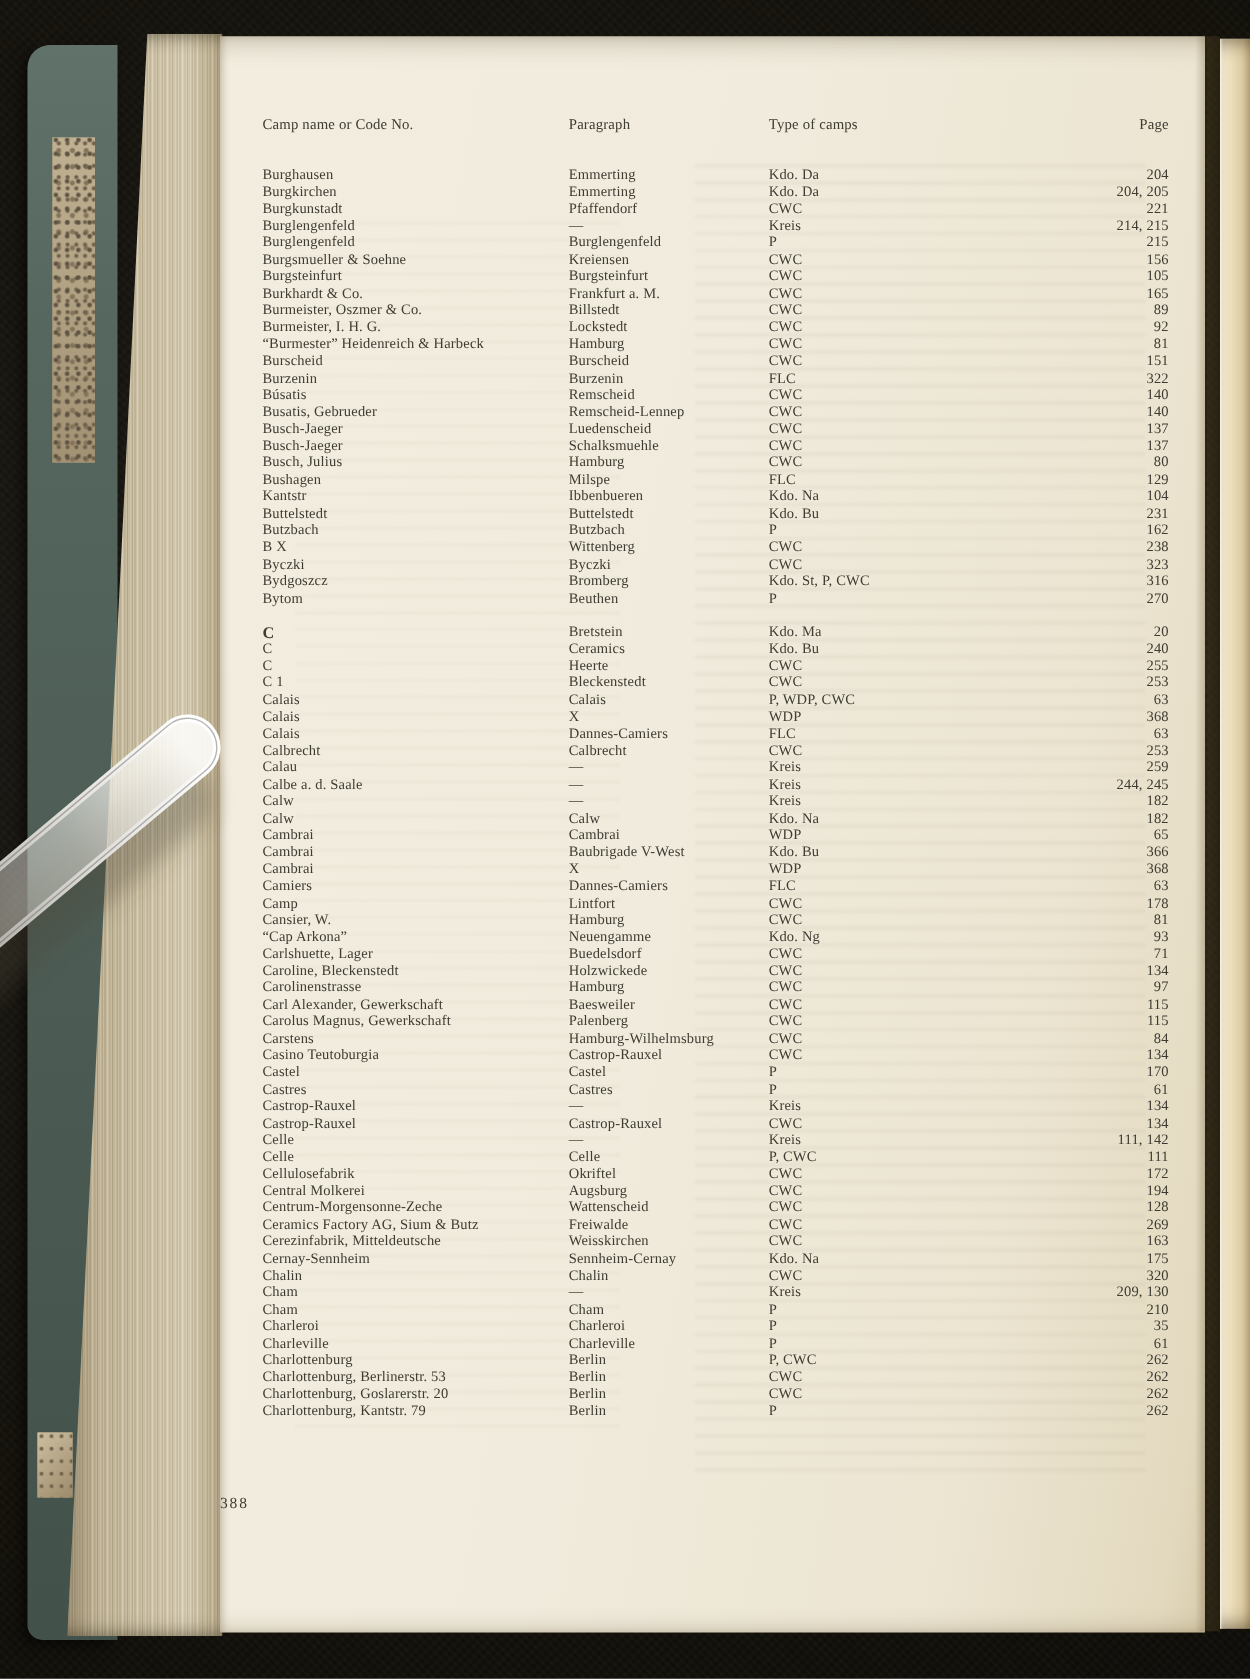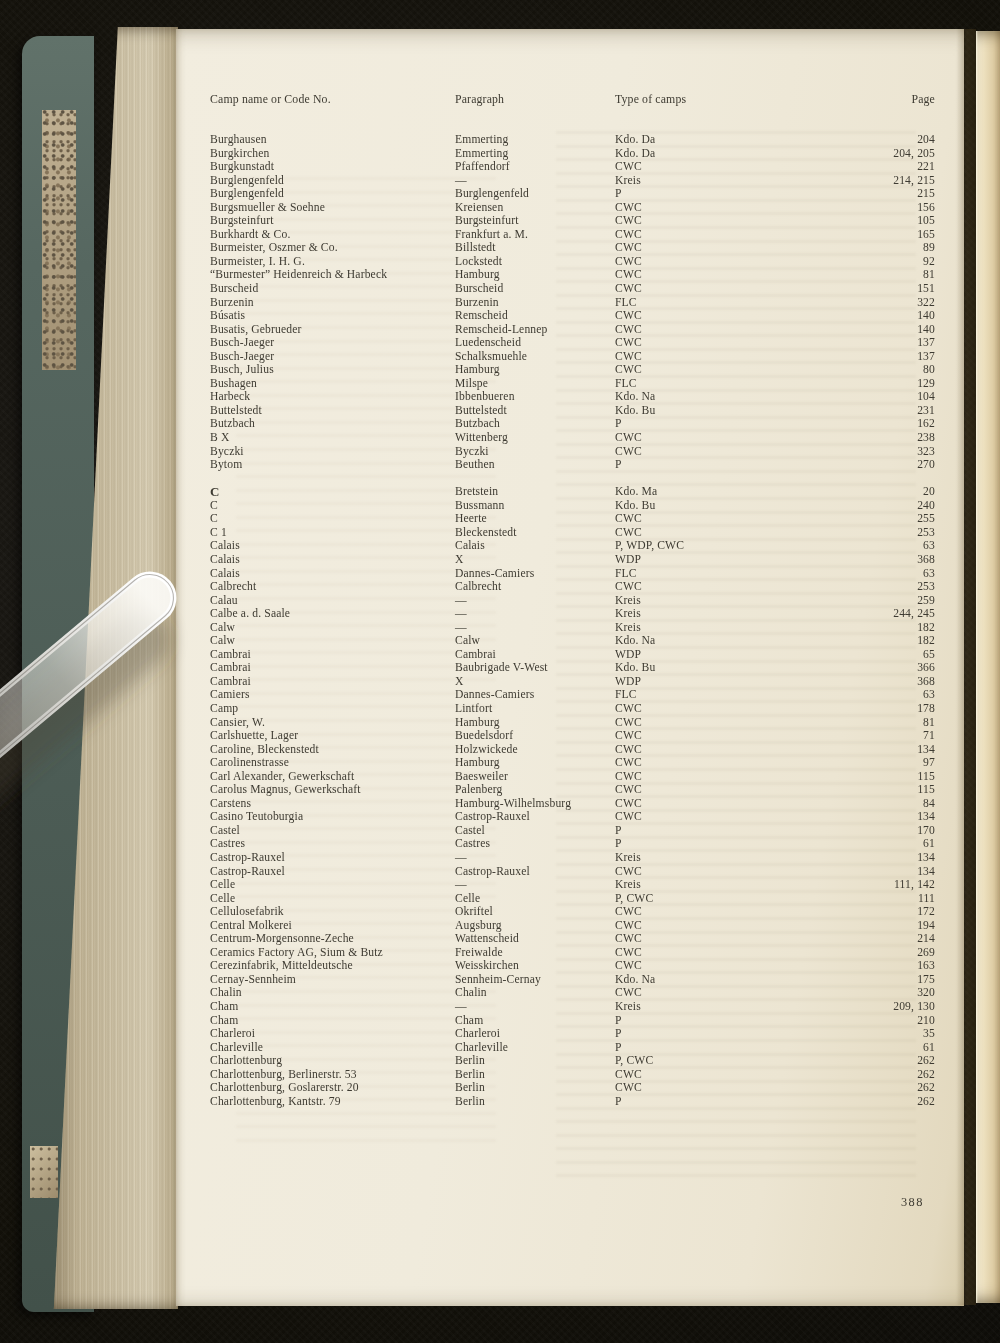--- a/index.html
+++ b/index.html
@@ -81,21 +81,21 @@
   .hdr{position:absolute;left:0;top:64px;width:100%;height:14px;font-size:11.8px;}
   .hdr span, .row span{position:absolute;top:0;white-space:nowrap;}
   .c1{left:34px;}
   .c2{left:279px;}
   .c3{left:439px;}
   .c4{right:29px;}
   .rows{position:absolute;left:0;top:104px;width:100%;}
   .row{position:relative;height:13.55px;}
   .gap{height:13.55px;}
   .lead{font-weight:bold;font-size:13px;letter-spacing:.4px;}
-  .folio{position:absolute;left:0;right:40px;top:1167px;text-align:right;font-size:12.4px;letter-spacing:1.5px;}
+  .folio{position:absolute;left:0;right:40px;top:1167px;text-align:left;font-size:12.4px;letter-spacing:1.5px;}
 
   
   .gutter{
     position:absolute;left:956px;top:29px;width:20px;height:1276px;z-index:5;
     background:linear-gradient(to right, rgba(100,82,45,0) 0%, rgba(96,78,42,.34) 55%, rgba(52,42,20,.62) 100%);
   }
   .facing{
     position:absolute;left:976px;top:31px;width:24px;height:1272px;z-index:5;
     background:linear-gradient(to right, #f5ecd2 0%, #ecdfbd 35%, #ddcba2 75%, #bfa97e 100%);
     box-shadow:inset 2px 0 2px -1px rgba(255,252,235,.8), inset 0 14px 16px -12px rgba(50,38,15,.6), inset 0 -14px 16px -12px rgba(50,38,15,.6);
@@ -235,21 +235,21 @@
     <span class="c3">CWC</span>
     <span class="c4">80</span>
   </div>
             <div class="row">
     <span class="c1">Bushagen</span>
     <span class="c2">Milspe</span>
     <span class="c3">FLC</span>
     <span class="c4">129</span>
   </div>
             <div class="row">
-    <span class="c1">Harbeck</span>
+    <span class="c1">Kantstr</span>
     <span class="c2">Ibbenbueren</span>
     <span class="c3">Kdo. Na</span>
     <span class="c4">104</span>
   </div>
             <div class="row">
     <span class="c1">Buttelstedt</span>
     <span class="c2">Buttelstedt</span>
     <span class="c3">Kdo. Bu</span>
     <span class="c4">231</span>
   </div>
@@ -265,37 +265,43 @@
     <span class="c3">CWC</span>
     <span class="c4">238</span>
   </div>
             <div class="row">
     <span class="c1">Byczki</span>
     <span class="c2">Byczki</span>
     <span class="c3">CWC</span>
     <span class="c4">323</span>
   </div>
             <div class="row">
+    <span class="c1">Bydgoszcz</span>
+    <span class="c2">Bromberg</span>
+    <span class="c3">Kdo. St, P, CWC</span>
+    <span class="c4">316</span>
+  </div>
+            <div class="row">
     <span class="c1">Bytom</span>
     <span class="c2">Beuthen</span>
     <span class="c3">P</span>
     <span class="c4">270</span>
   </div>
           </div>
         <div class="gap"></div>
         <div>
             <div class="row">
     <span class="c1 lead">C</span>
     <span class="c2">Bretstein</span>
     <span class="c3">Kdo. Ma</span>
     <span class="c4">20</span>
   </div>
             <div class="row">
     <span class="c1">C</span>
-    <span class="c2">Bussmann</span>
+    <span class="c2">Ceramics</span>
     <span class="c3">Kdo. Bu</span>
     <span class="c4">240</span>
   </div>
             <div class="row">
     <span class="c1">C</span>
     <span class="c2">Heerte</span>
     <span class="c3">CWC</span>
     <span class="c4">255</span>
   </div>
             <div class="row">
@@ -382,20 +388,26 @@
     <span class="c3">CWC</span>
     <span class="c4">178</span>
   </div>
             <div class="row">
     <span class="c1">Cansier, W.</span>
     <span class="c2">Hamburg</span>
     <span class="c3">CWC</span>
     <span class="c4">81</span>
   </div>
             <div class="row">
+    <span class="c1">“Cap Arkona”</span>
+    <span class="c2">Neuengamme</span>
+    <span class="c3">Kdo. Ng</span>
+    <span class="c4">93</span>
+  </div>
+            <div class="row">
     <span class="c1">Carlshuette, Lager</span>
     <span class="c2">Buedelsdorf</span>
     <span class="c3">CWC</span>
     <span class="c4">71</span>
   </div>
             <div class="row">
     <span class="c1">Caroline, Bleckenstedt</span>
     <span class="c2">Holzwickede</span>
     <span class="c3">CWC</span>
     <span class="c4">134</span>
@@ -475,21 +487,21 @@
             <div class="row">
     <span class="c1">Central Molkerei</span>
     <span class="c2">Augsburg</span>
     <span class="c3">CWC</span>
     <span class="c4">194</span>
   </div>
             <div class="row">
     <span class="c1">Centrum-Morgensonne-Zeche</span>
     <span class="c2">Wattenscheid</span>
     <span class="c3">CWC</span>
-    <span class="c4">214</span>
+    <span class="c4">128</span>
   </div>
             <div class="row">
     <span class="c1">Ceramics Factory AG, Sium &amp; Butz</span>
     <span class="c2">Freiwalde</span>
     <span class="c3">CWC</span>
     <span class="c4">269</span>
   </div>
             <div class="row">
     <span class="c1">Cerezinfabrik, Mitteldeutsche</span>
     <span class="c2">Weisskirchen</span>

